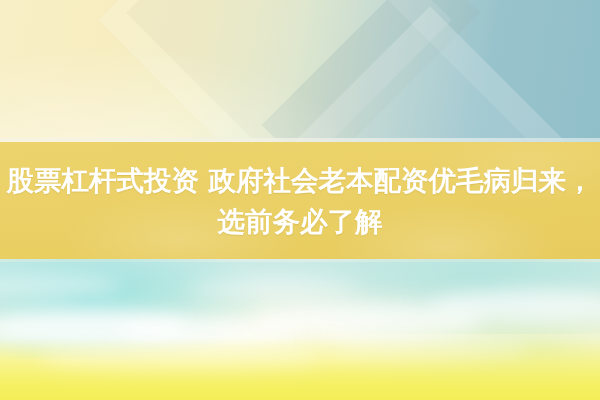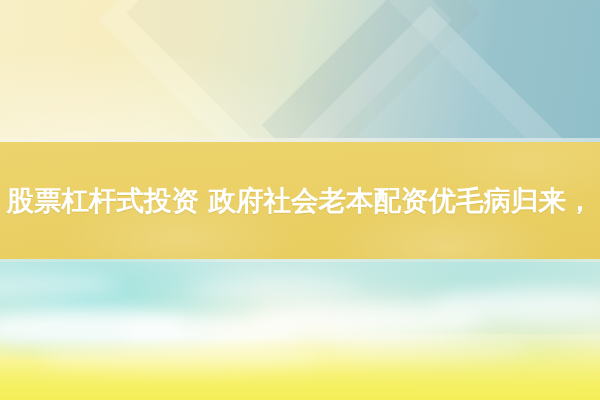--- a/index.html
+++ b/index.html
@@ -188,20 +188,21 @@
     <div class="top-hairline"></div>
   </div>
 
   <div class="band">
     <div class="band-glow1"></div>
     <div class="band-glow2"></div>
     <div class="band-glow3"></div>
 
     <div class="headline">
       <span class="ln ln1">股票杠杆式投资 政府社会老本配资优毛病归来，</span>
+      <span class="ln ln2">选前务必了解</span>
     </div>
   </div>
 
   <div class="sky">
     <div class="sky-hairline"></div>
     <div class="sky-cyan-l"></div>
     <div class="sky-cyan-r"></div>
     <div class="sky-green"></div>
 
     <div class="cloud c7"></div>

